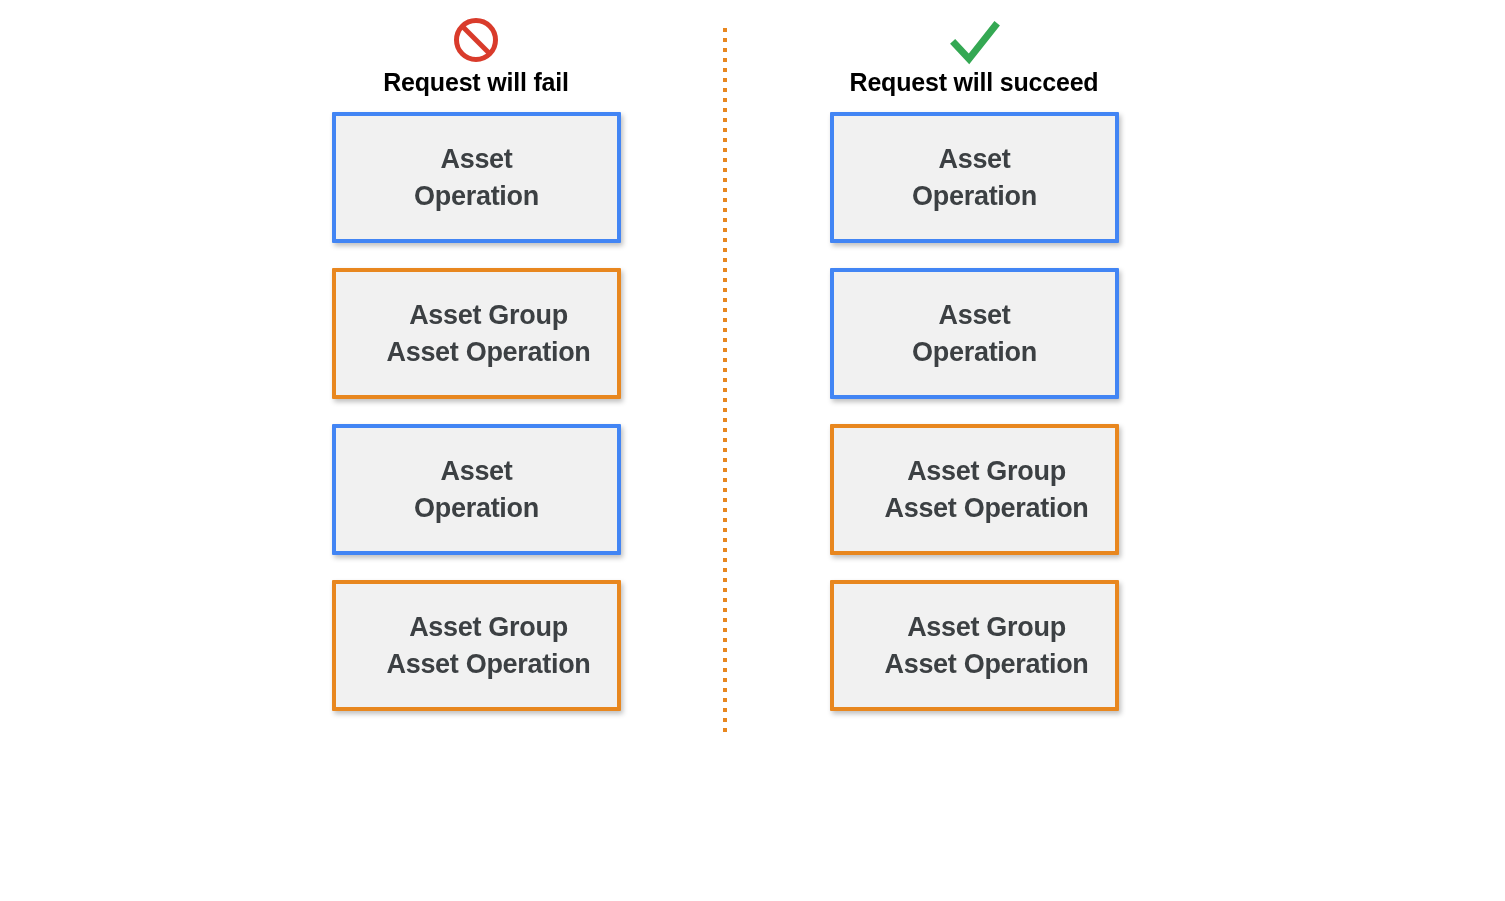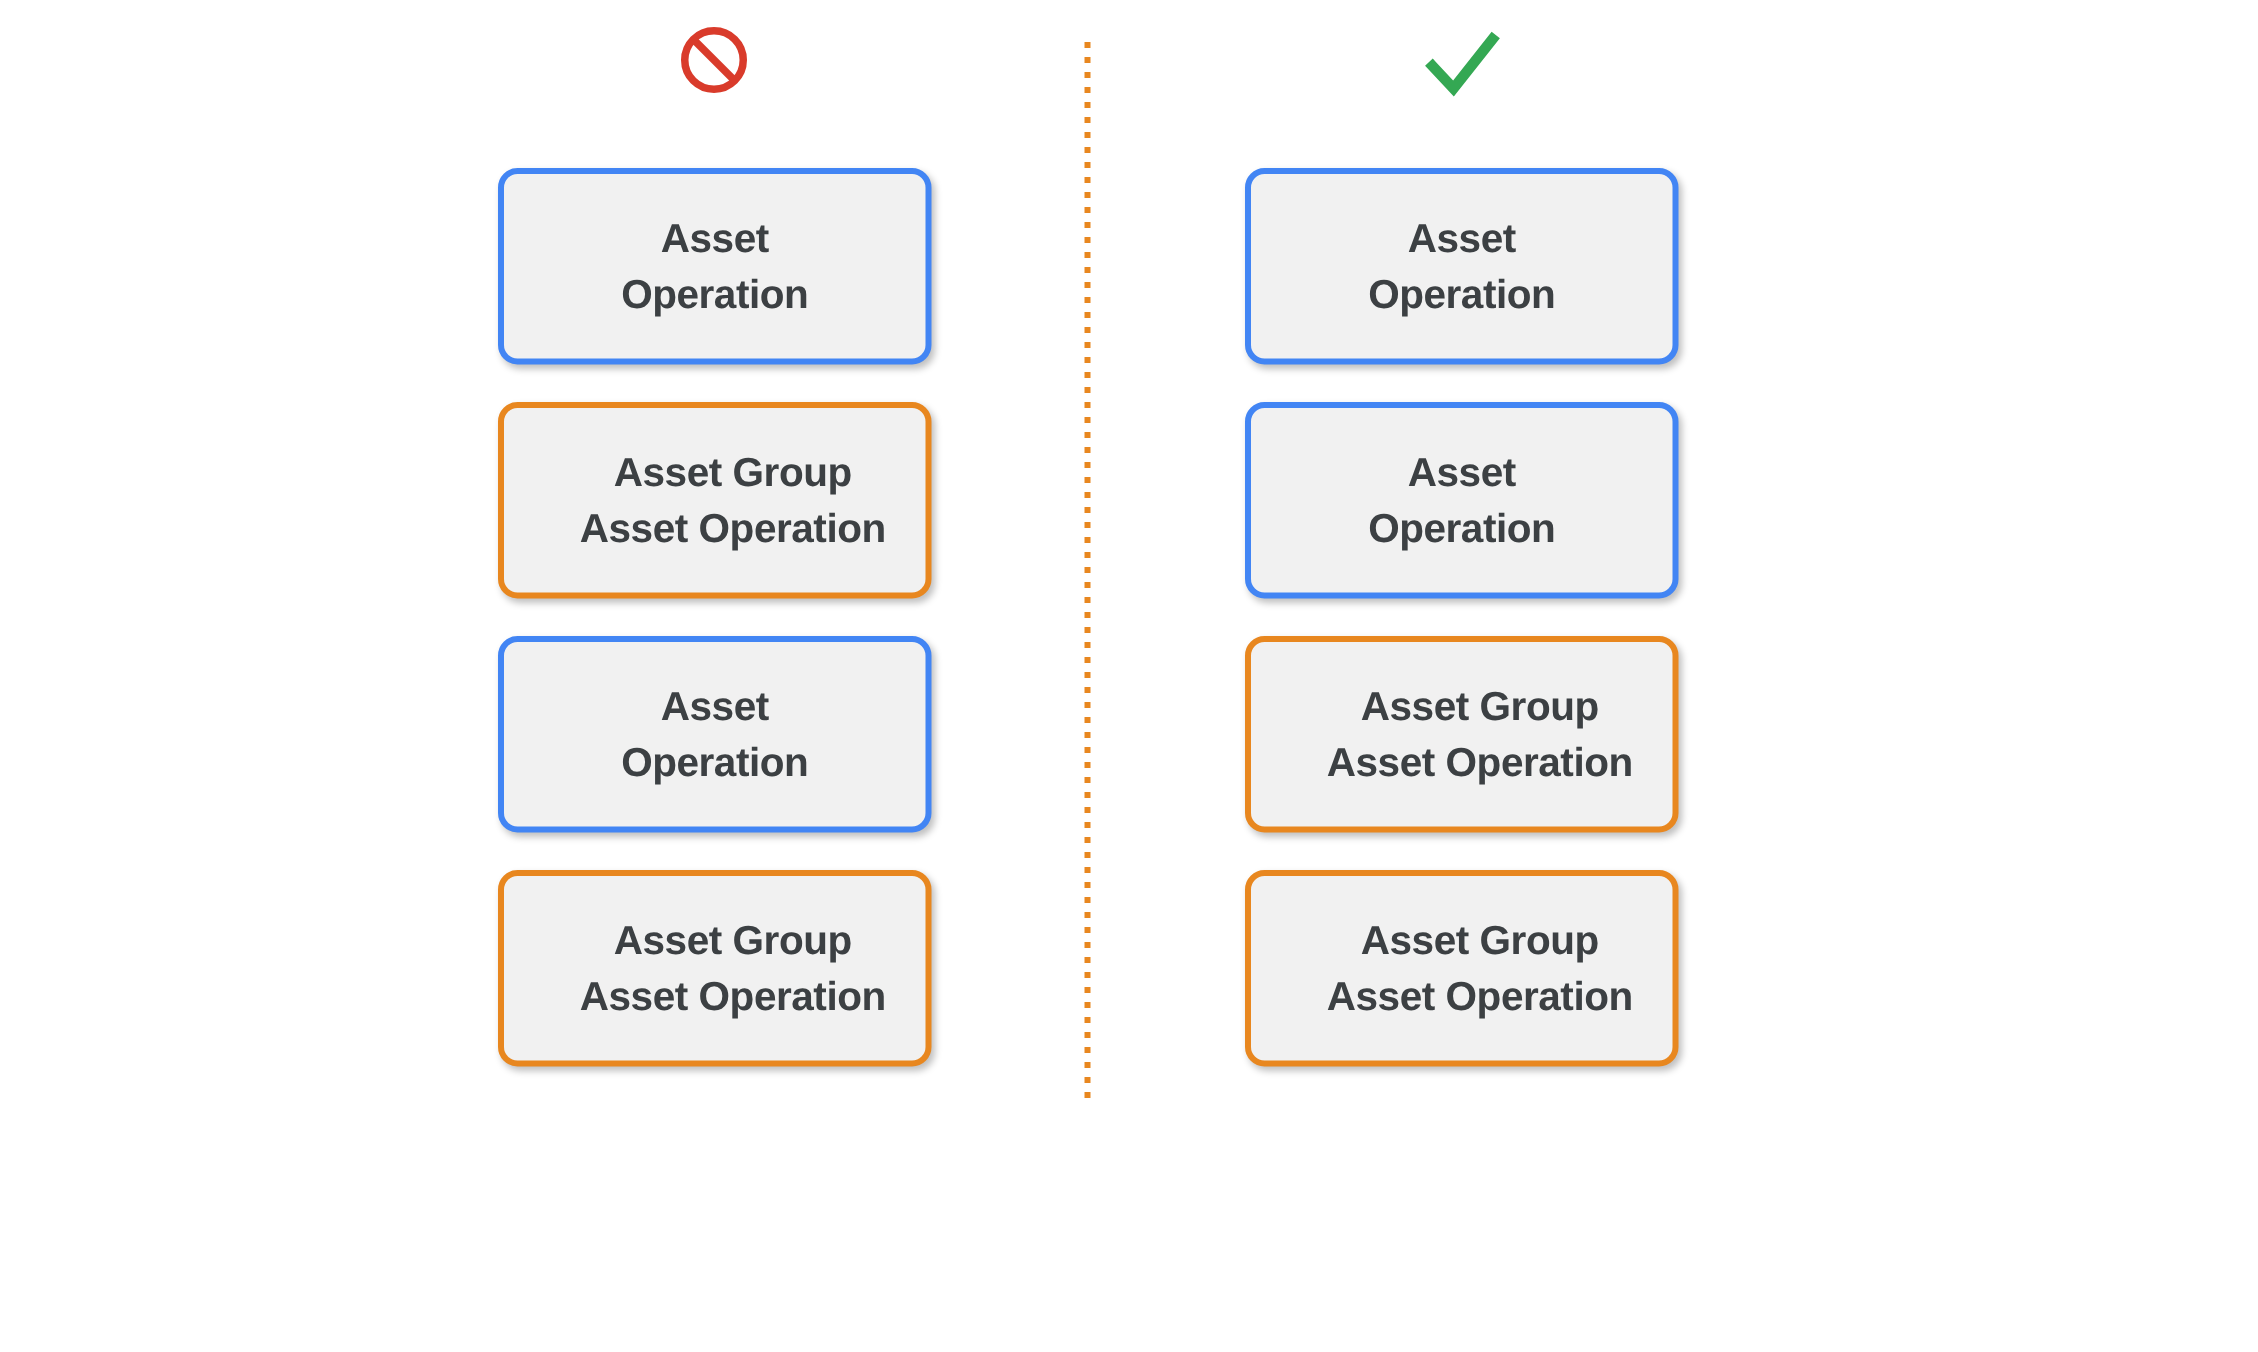--- a/index.html
+++ b/index.html
@@ -81,21 +81,21 @@
     position: absolute;
     top: 112px;
     left: 21px;
     width: 289px;
   }
   .op-box {
     box-sizing: border-box;
     width: 289px;
     height: 131px;
     margin-bottom: 25px;
-    border-radius: 13px;
+    border-radius: 1px;
     border: 4px solid #4285f4;
     background: #f1f1f1;
     box-shadow: 2px 3px 5px rgba(0,0,0,0.25);
     display: flex;
     align-items: center;
     justify-content: center;
     text-align: center;
   }
   .op-box.accent-orange { border-color: #e8871f; padding-left: 24px; }
   .op-box.accent-blue   { border-color: #4285f4; }
@@ -131,20 +131,21 @@
 
   <div class="divider"></div>
 
   <div class="column left">
 
     <div class="col-header">
       <svg class="status-icon" viewBox="0 0 60 52" xmlns="http://www.w3.org/2000/svg">
         <circle cx="30" cy="26" r="19.5" fill="none" stroke="#d93b2b" stroke-width="5"></circle>
         <line x1="16.5" y1="12.5" x2="43.5" y2="39.5" stroke="#d93b2b" stroke-width="5" stroke-linecap="butt"></line>
       </svg>
+      <span class="col-title">Request will fail</span>
     </div>
 
     <div class="box-stack">
       <div class="op-box accent-blue">
         <span class="op-box-label">Asset
 Operation</span>
       </div>
       <div class="op-box accent-orange">
         <span class="op-box-label">Asset Group
 Asset Operation</span>
@@ -159,20 +160,21 @@
       </div>
     </div>
   </div>
 
   <div class="column right">
 
     <div class="col-header">
       <svg class="status-icon" viewBox="0 0 60 52" xmlns="http://www.w3.org/2000/svg">
         <polyline points="11,30 25,45 51,12" fill="none" stroke="#34a853" stroke-width="7" stroke-linecap="square" stroke-linejoin="miter"></polyline>
       </svg>
+      <span class="col-title">Request will succeed</span>
     </div>
 
     <div class="box-stack">
       <div class="op-box accent-blue">
         <span class="op-box-label">Asset
 Operation</span>
       </div>
       <div class="op-box accent-blue">
         <span class="op-box-label">Asset
 Operation</span>

